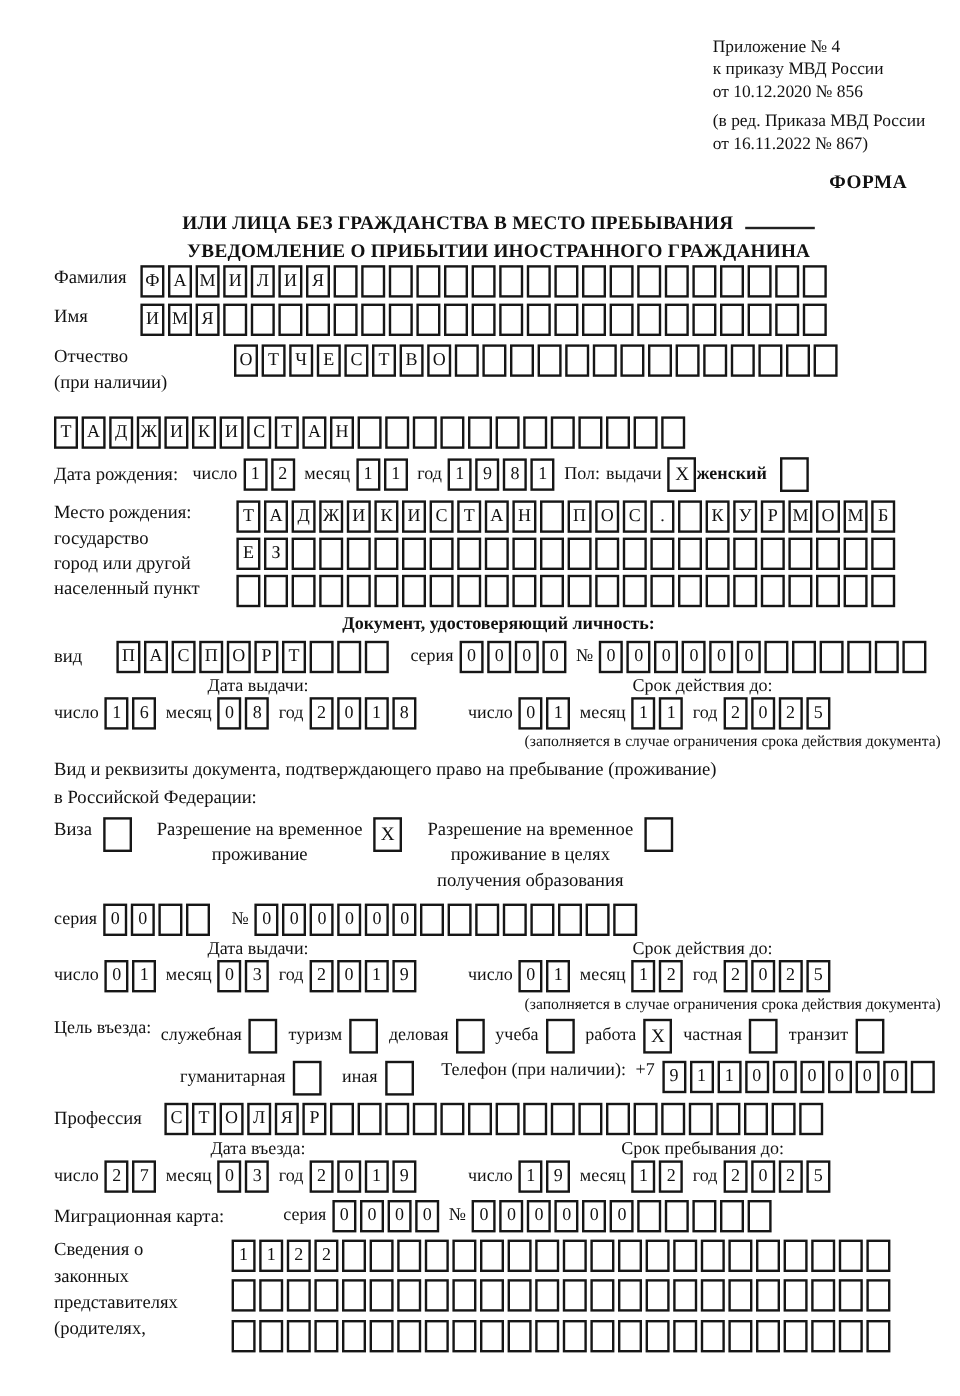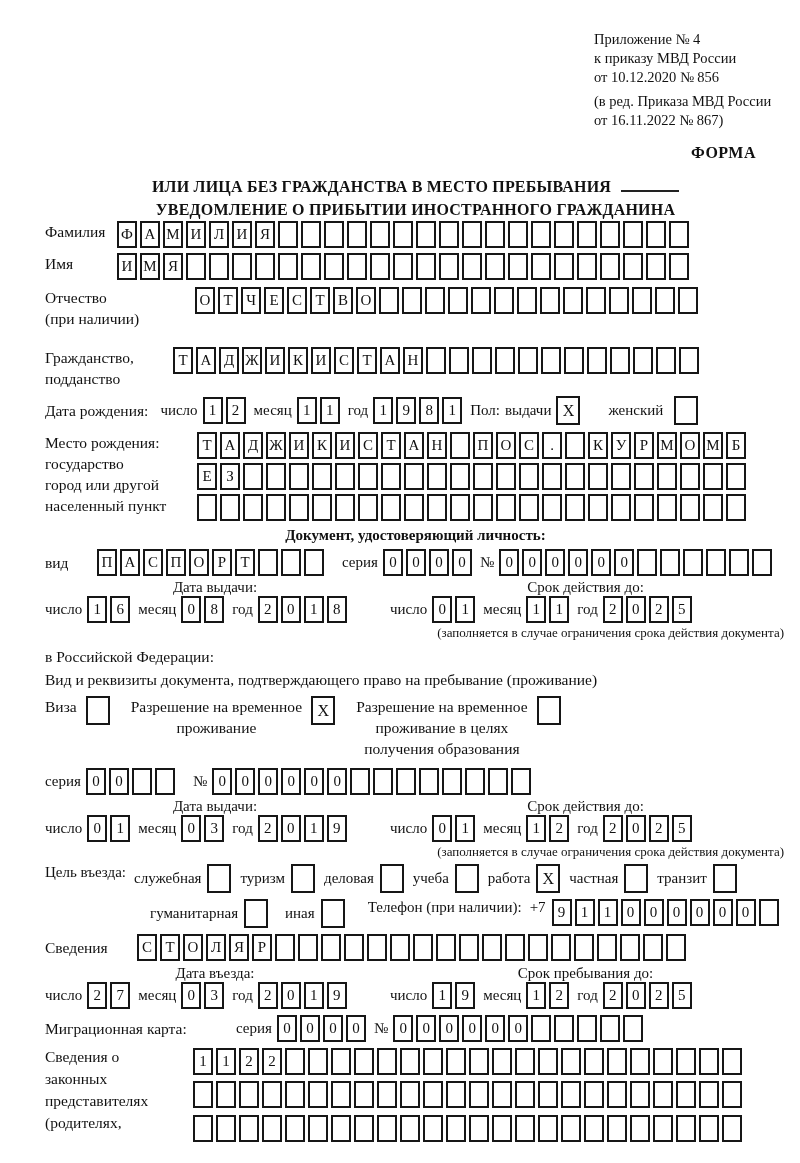--- a/index.html
+++ b/index.html
@@ -174,24 +174,20 @@
         <span class="cell"></span>
         <span class="cell"></span>
         <span class="cell"></span>
         <span class="cell"></span>
         <span class="cell"></span>
         <span class="cell"></span>
       </div>
   </div>
 
   <div class="row" style="margin-bottom:7px;">
-    <div class="lab w128">
-      <div>Гражданство,</div>
-      <div>подданство</div>
-    </div>
     <div class="cells">
         <span class="cell">Т</span>
         <span class="cell">А</span>
         <span class="cell">Д</span>
         <span class="cell">Ж</span>
         <span class="cell">И</span>
         <span class="cell">К</span>
         <span class="cell">И</span>
         <span class="cell">С</span>
         <span class="cell">Т</span>
@@ -227,21 +223,21 @@
     <span class="dlab">год</span>
     <div class="cells">
         <span class="cell">1</span>
         <span class="cell">9</span>
         <span class="cell">8</span>
         <span class="cell">1</span>
       </div>
     <span class="dlab">Пол:</span>
     <span class="dlab" style="margin-left:0;">выдачи</span>
     <span class="cbox">X</span>
-    <span class="dlab" style="margin-left:28px;">женский</span>
+    <span class="dlab" style="margin-left:0;font-weight:bold;">женский</span>
     <span class="cbox" style="margin-left:6px;"></span>
   </div>
 
   <div class="row" style="margin-bottom:2px;">
     <div class="lab w152">
       <div>Место рождения:</div>
       <div>государство</div>
       <div>город или другой</div>
       <div>населенный пункт</div>
     </div>
@@ -407,22 +403,22 @@
           <span class="cell">2</span>
           <span class="cell">0</span>
           <span class="cell">2</span>
           <span class="cell">5</span>
         </div>
     </div>
   </div>
   <div class="note">(заполняется в случае ограничения срока действия документа)</div>
 
   <div class="para">
+    <div>Вид и реквизиты документа, подтверждающего право на пребывание (проживание)</div>
     <div>в Российской Федерации:</div>
-    <div>Вид и реквизиты документа, подтверждающего право на пребывание (проживание)</div>
   </div>
 
   <div class="cbrow">
     <div class="cbitem">
       <span class="cblab">Виза</span>
       <span class="cbox"></span>
     </div>
     <div class="cbitem" style="margin-left:8px;">
       <span class="cblab cbmulti">
         <div>Разрешение на временное</div>
@@ -564,21 +560,21 @@
         <span class="cell">0</span>
         <span class="cell">0</span>
         <span class="cell">0</span>
         <span class="cell">0</span>
         <span class="cell">0</span>
         <span class="cell"></span>
       </div>
   </div>
 
   <div class="row rowc" style="margin-bottom:4px;">
-    <div class="lab w92">Сведения</div>
+    <div class="lab w92">Профессия</div>
     <div class="cells">
         <span class="cell">С</span>
         <span class="cell">Т</span>
         <span class="cell">О</span>
         <span class="cell">Л</span>
         <span class="cell">Я</span>
         <span class="cell">Р</span>
         <span class="cell"></span>
         <span class="cell"></span>
         <span class="cell"></span>

